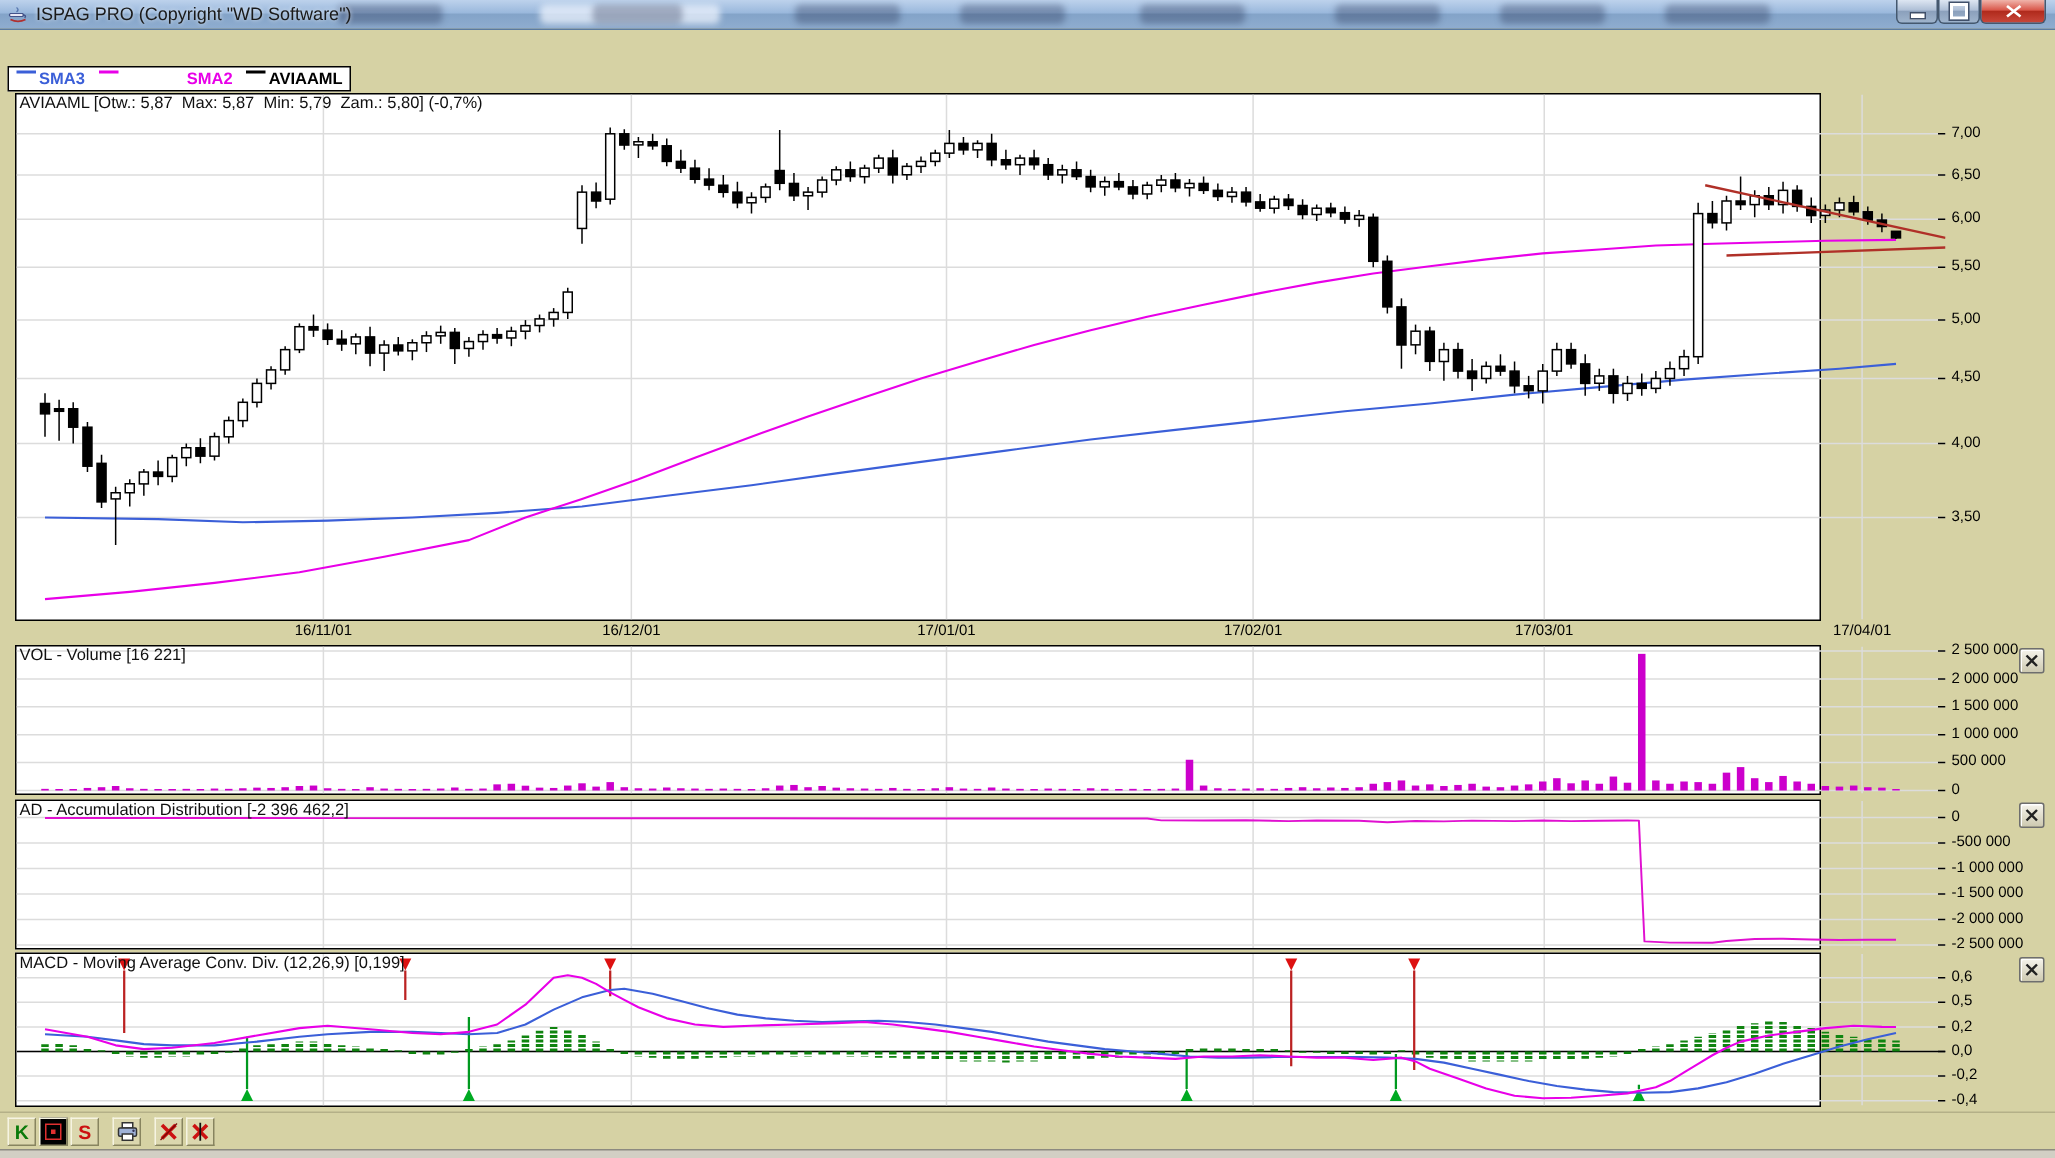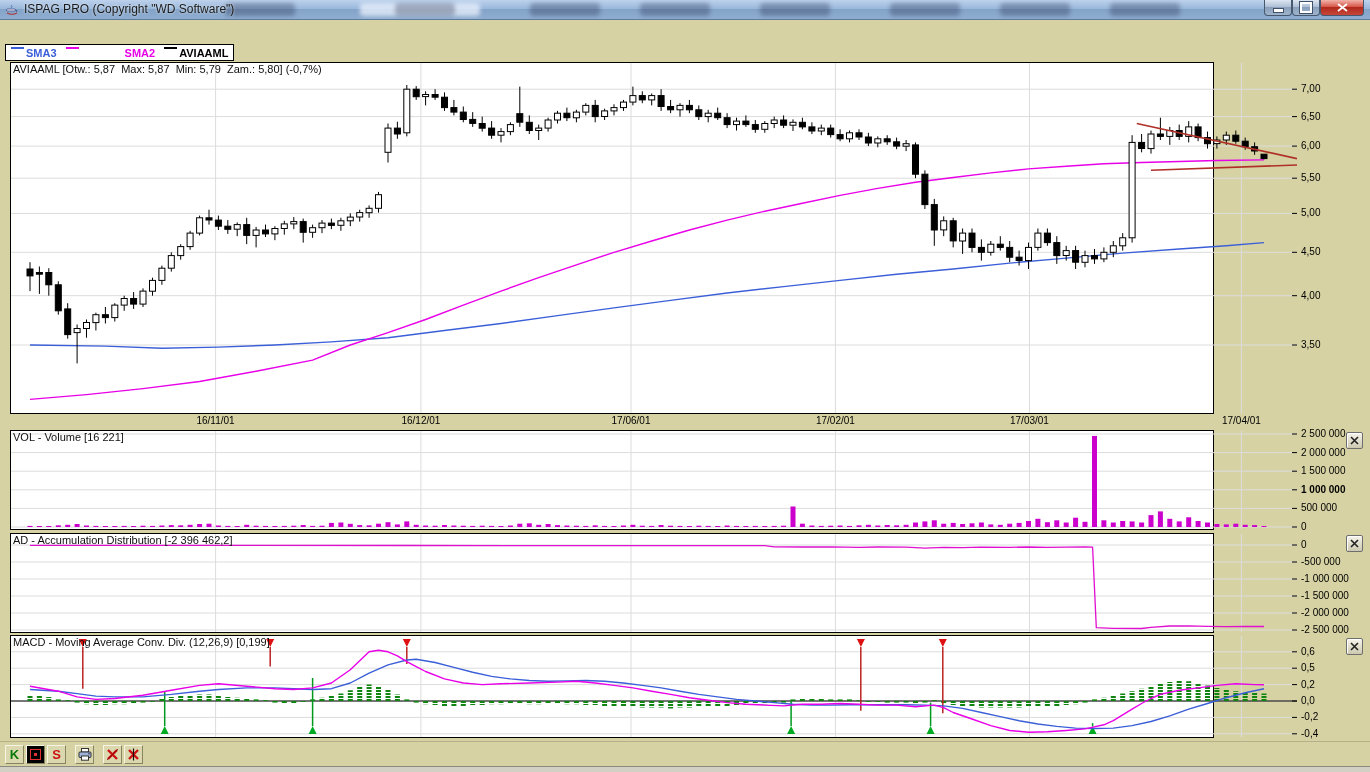--- a/index.html
+++ b/index.html
@@ -817,38 +817,38 @@
     <div class="y-label" style="top: 110.575px;">6,50</div>
     <div class="y-label" style="top: 140.11px;">6,00</div>
     <div class="y-label" style="top: 172.217px;">5,50</div>
     <div class="y-label" style="top: 207.387px;">5,00</div>
     <div class="y-label" style="top: 246.265px;">4,50</div>
     <div class="y-label" style="top: 289.727px;">4,00</div>
     <div class="y-label" style="top: 339px;">3,50</div>
     <div class="y-label" style="top: 428px;">2 500 000</div>
     <div class="y-label" style="top: 446.6px;">2 000 000</div>
     <div class="y-label" style="top: 465.2px;">1 500 000</div>
-    <div class="y-label" style="top: 483.8px; font-weight: bold;">1 000 000</div>
+    <div class="y-label" style="top: 483.8px;">1 000 000</div>
     <div class="y-label" style="top: 502.4px;">500 000</div>
     <div class="y-label" style="top: 521px;">0</div>
     <div class="y-label" style="top: 539px;">0</div>
     <div class="y-label" style="top: 556px;">-500 000</div>
     <div class="y-label" style="top: 573px;">-1 000 000</div>
     <div class="y-label" style="top: 590px;">-1 500 000</div>
     <div class="y-label" style="top: 607px;">-2 000 000</div>
     <div class="y-label" style="top: 624px;">-2 500 000</div>
     <div class="y-label" style="top: 645.8px;">0,6</div>
     <div class="y-label" style="top: 662.2px;">0,5</div>
     <div class="y-label" style="top: 678.6px;">0,2</div>
     <div class="y-label" style="top: 695px;">0,0</div>
     <div class="y-label" style="top: 711.4px;">-0,2</div>
     <div class="y-label" style="top: 727.8px;">-0,4</div>
     <div class="x-label" style="left: 215.574px;">16/11/01</div>
     <div class="x-label" style="left: 420.93px;">16/12/01</div>
-    <div class="x-label" style="left: 630.996px;">17/06/01</div>
+    <div class="x-label" style="left: 630.996px;">17/01/01</div>
     <div class="x-label" style="left: 835.41px;">17/02/01</div>
     <div class="x-label" style="left: 1029.46px;">17/03/01</div>
     <div class="x-label" style="left: 1241.41px;">17/04/01</div>
   </div>
 
 <div class="sep-line"></div>
 
 <div class="statusbar">
   <div class="sb-btn k">
       <span>K</span>

